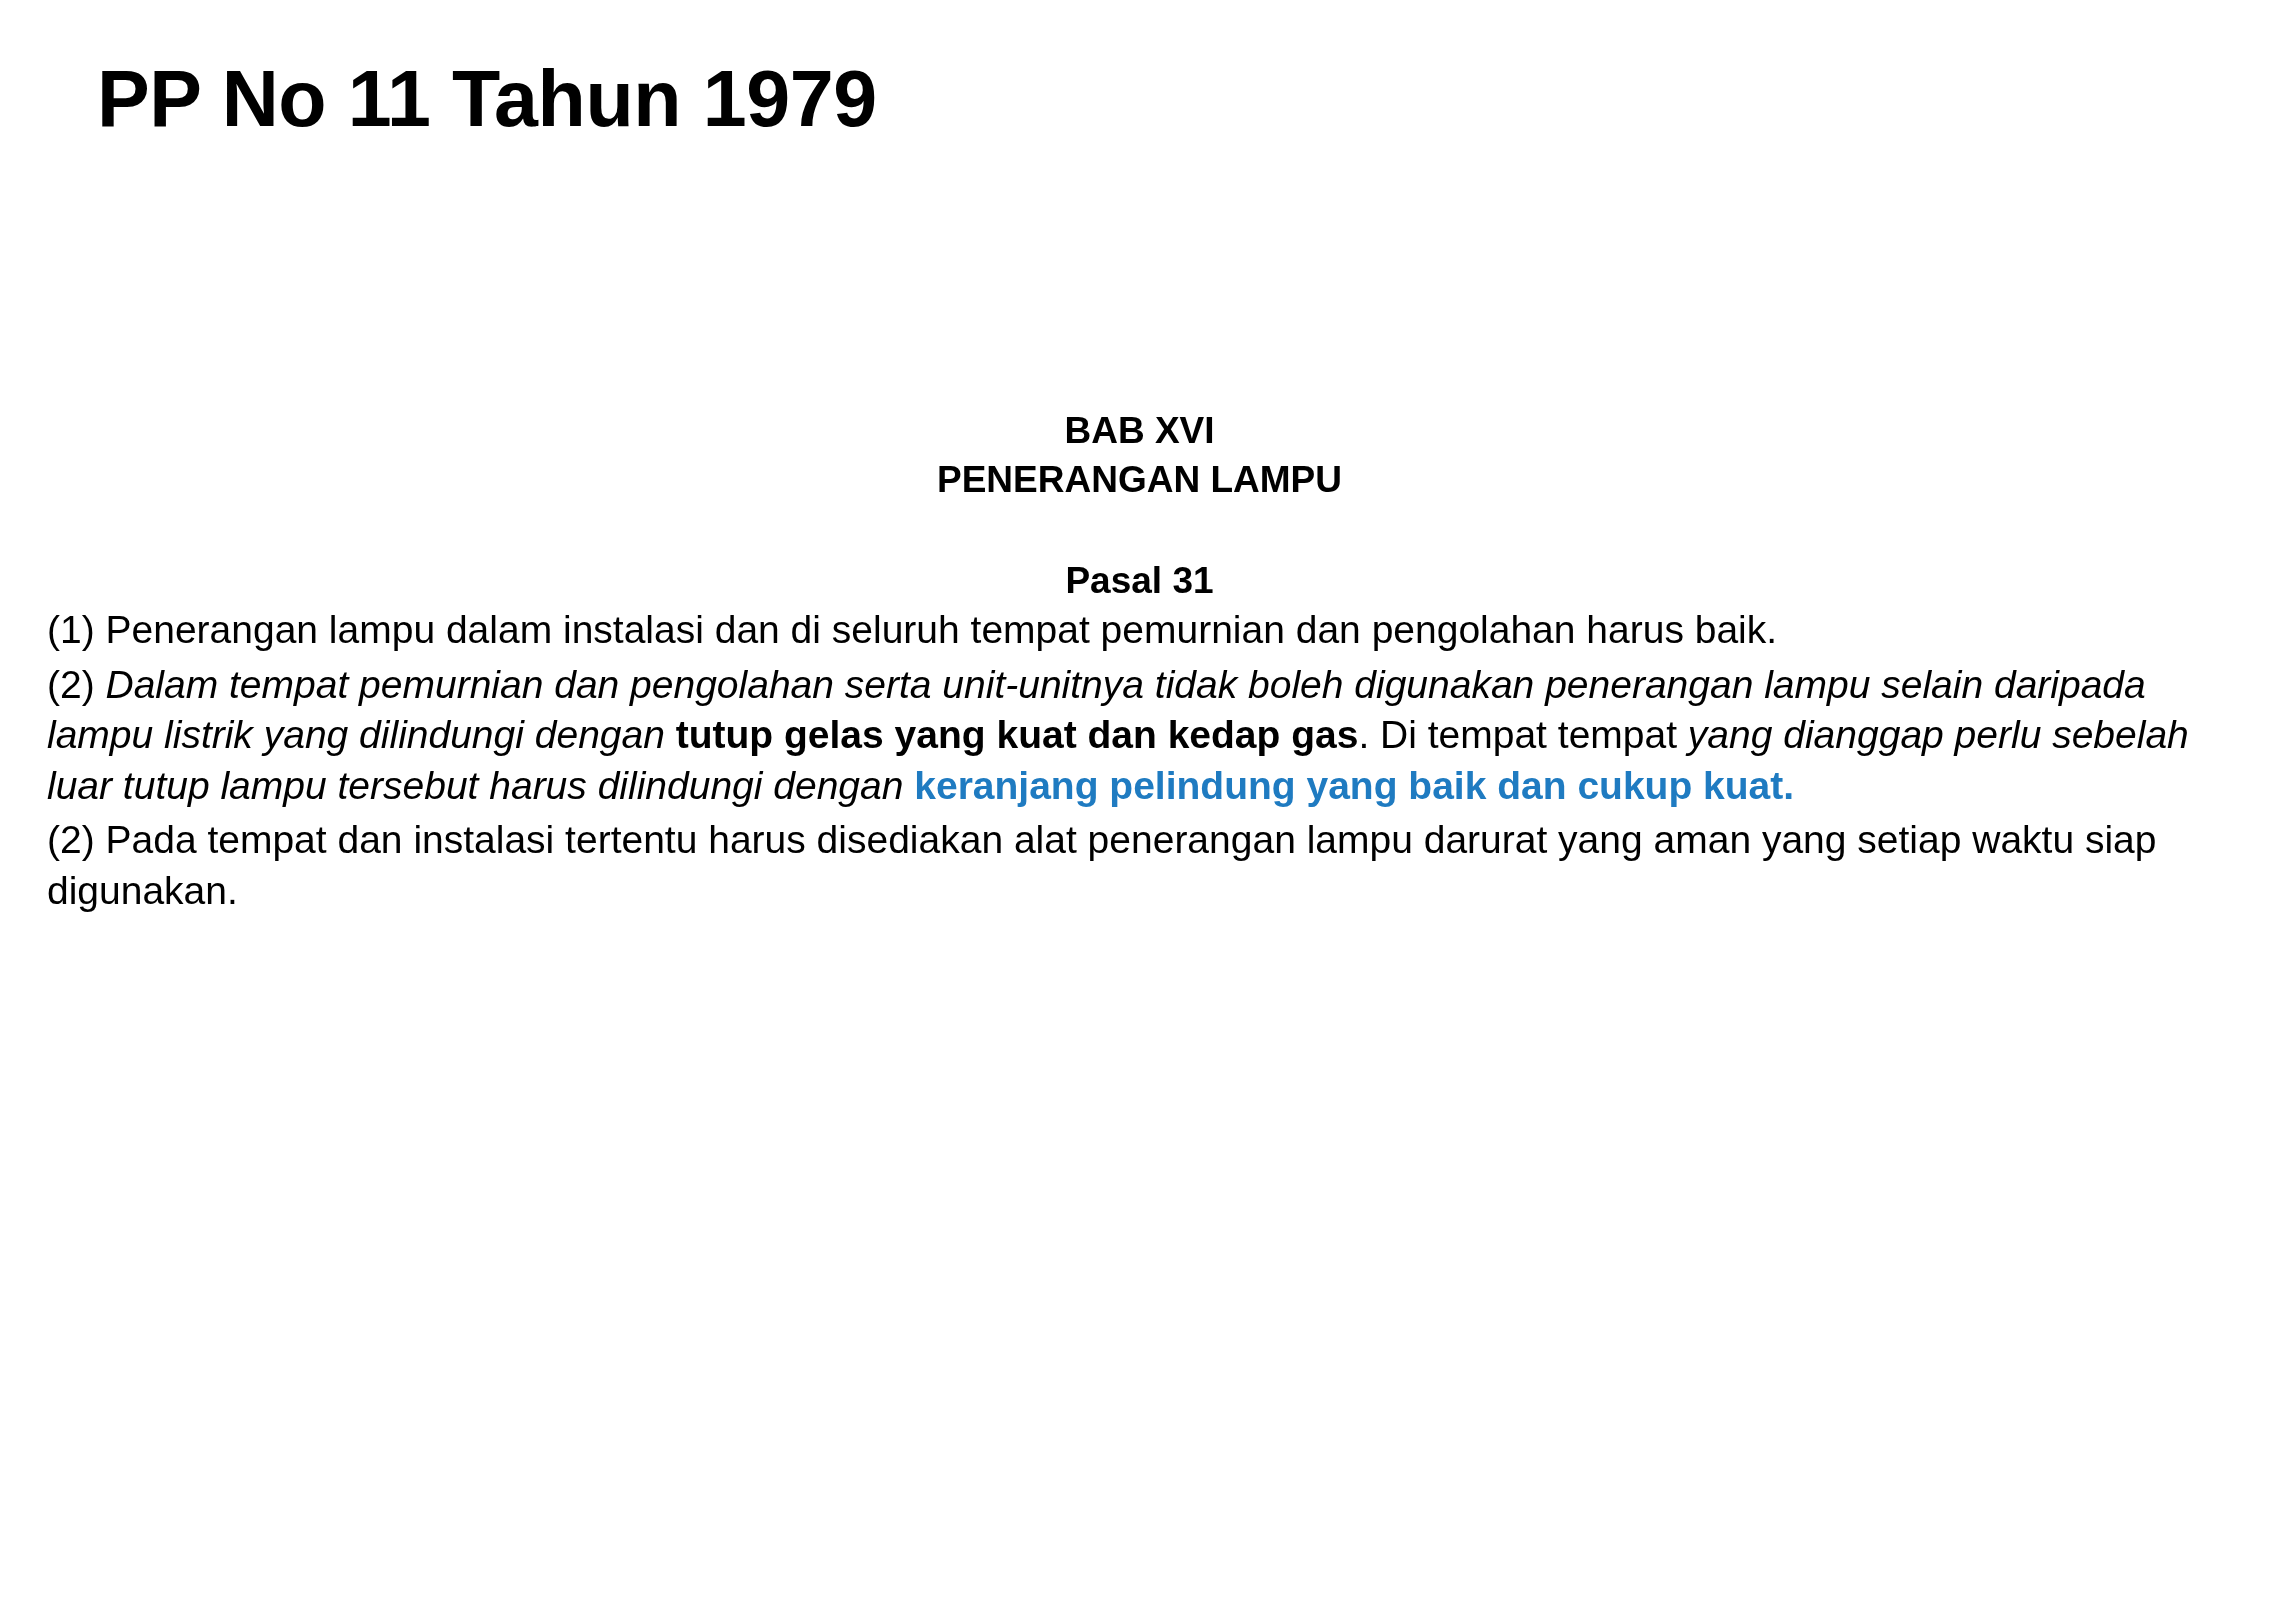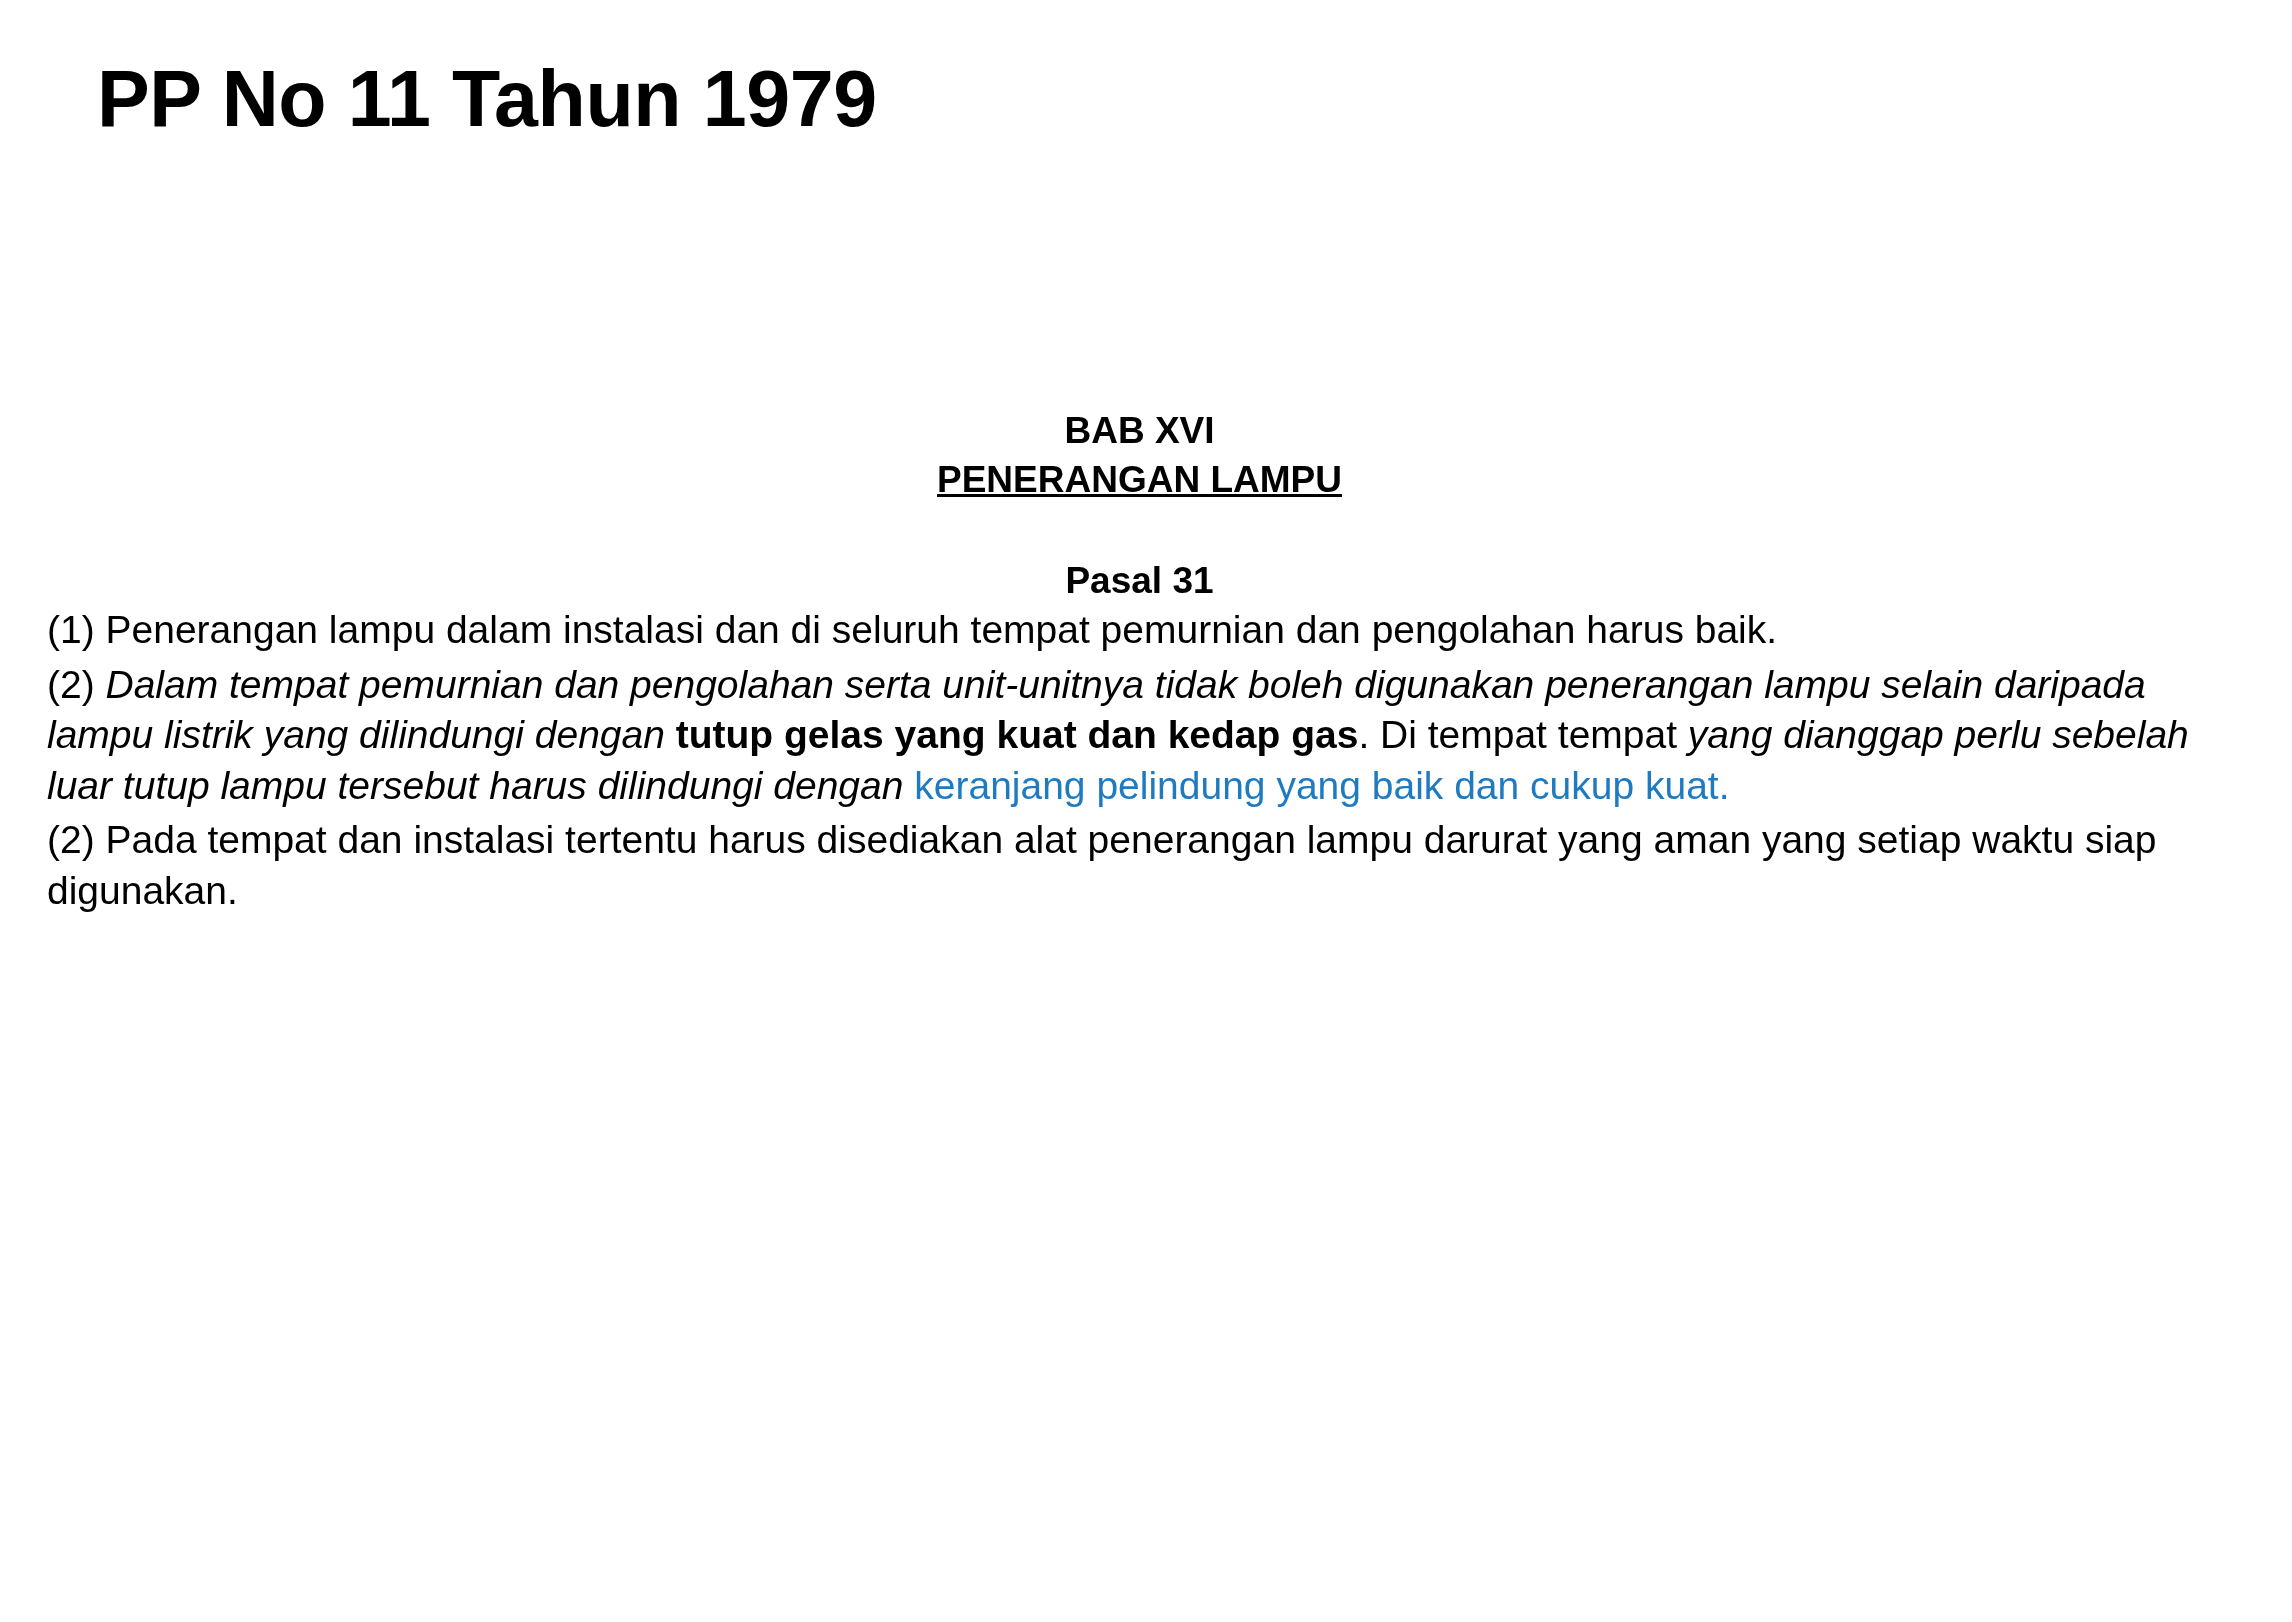--- a/index.html
+++ b/index.html
@@ -37,40 +37,39 @@
     top: 407px;
     width: 2185px;
   }
   .center-line {
     text-align: center;
     font-size: 37px;
     font-weight: bold;
     line-height: 1.32;
   }
   .center-line.underlined span.u {
-    text-decoration: underline;
   }
   .spacer-md { height: 52px; }
   .para {
     font-size: 39px;
     line-height: 1.30;
     text-align: left;
     margin: 0;
     padding: 0;
   }
   .para + .para { margin-top: 3.6px; }
   .ital { font-style: italic; }
   .blue {
     color: #000000;
     font-weight: bold;
     font-style: normal;
   }
   .blue-ital-bold {
     color: #1f7bc1;
-    font-weight: normal;
+    font-weight: bold;
     font-style: normal;
   }
 </style>
 </head>
 <body>
 
 <div class="slide">
 
   <div class="slide-title">PP No 11 Tahun 1979</div>
 

